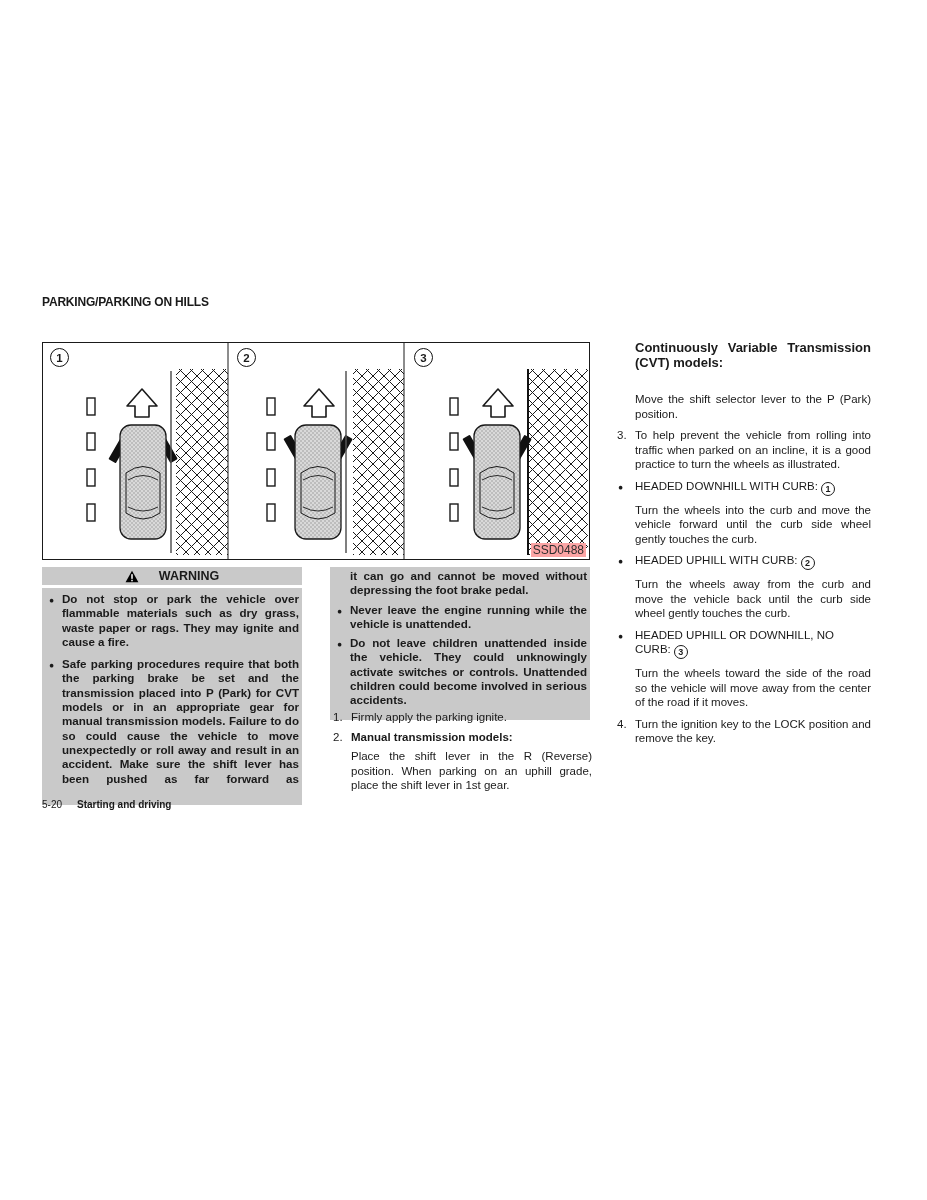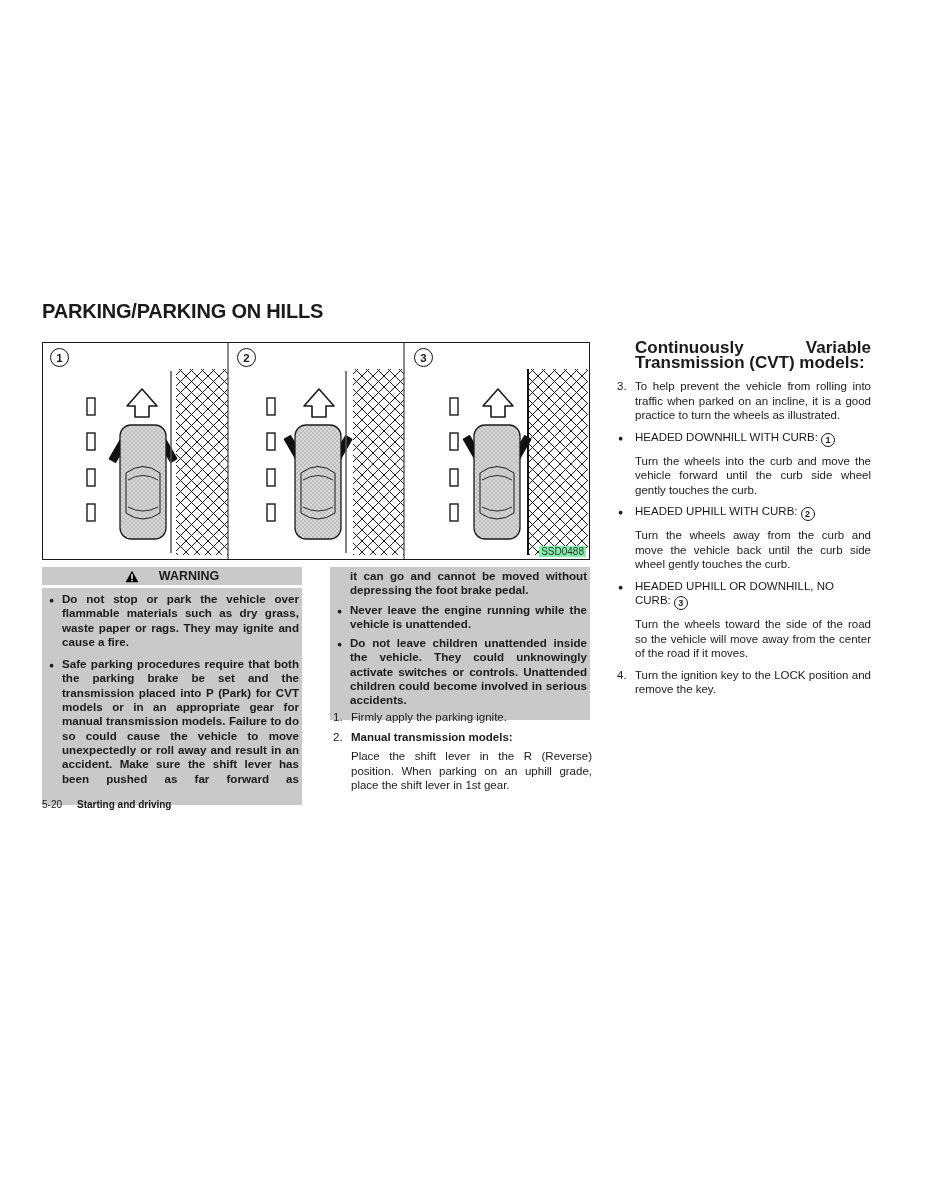--- a/index.html
+++ b/index.html
@@ -1,27 +1,27 @@
 <!DOCTYPE html>
 <html><head>
 <meta charset="utf-8">
 <style>
   html,body{margin:0;padding:0;}
   body{background:#888;}
   .page{position:relative;width:927px;height:1200px;background:#fff;margin:0 auto;
         font-family:"Liberation Sans", sans-serif;color:#1a1a1a;overflow:hidden;}
 
-  .title{position:absolute;left:42px;top:287px;font-size:20px;font-weight:bold;letter-spacing:-0.2px;}
+  .title{position:absolute;left:42px;top:287px;font-size:12px;font-weight:bold;letter-spacing:-0.2px;}
 
   
   .figure{position:absolute;left:42px;top:342px;width:546px;height:216px;border:1px solid #1a1a1a;background:#fff;}
   .fig-circ{position:absolute;width:17px;height:17px;border:1.6px solid #111;border-radius:50%;
             display:flex;align-items:center;justify-content:center;
             font-size:11.5px;font-weight:bold;background:#fff;}
-  .code-label{position:absolute;right:3px;bottom:2px;font-size:10px;color:#2e2e2e;background:#86efac;padding:0 2px;}
+  .code-label{position:absolute;right:3px;bottom:2px;font-size:12px;color:#2e2e2e;background:#fca5a5;padding:0 2px;}
 
   
   .jcol{text-align:justify;}
   .warn-head{height:18px;background:#c9c9c9;display:flex;align-items:center;justify-content:center;
              gap:20px;font-weight:bold;font-size:12.5px;margin-bottom:3px;}
   .wbox{background:#c9c9c9;padding:4px 3px 7px 0;font-weight:bold;font-size:11.6px;line-height:14.3px;}
   .witem{position:relative;padding-left:20px;margin-bottom:8px;}
   .witem:last-child{margin-bottom:12px;}
   .witem::before{content:"\25CF";position:absolute;left:7px;top:1px;font-size:8.5px;}
   .wcont{padding-left:20px;margin-bottom:5px;}
@@ -30,21 +30,21 @@
   .mid-col .wbox{padding-top:2px;}
   .mid-col .witem{margin-bottom:5px;}
 
   .mid-list{position:absolute;left:330px;top:710px;width:262px;font-size:11.5px;line-height:14.5px;}
   .step{position:relative;padding-left:21px;margin-bottom:5px;}
   .step .num{position:absolute;left:3px;font-weight:normal;}
   .step-label{font-weight:bold;text-align:right;}
   .step-body{padding-left:21px;text-align:justify;}
 
   .right-col{position:absolute;left:617px;top:341px;width:254px;font-size:11.5px;line-height:14.5px;}
-  .r-head{font-weight:bold;padding-left:18px;text-align:justify;margin-bottom:9px;font-size:17px;}
+  .r-head{font-weight:bold;padding-left:18px;text-align:justify;margin-bottom:22px;font-size:13px;}
   .r-para{padding-left:18px;text-align:justify;margin-bottom:7px;}
   .r-step{position:relative;padding-left:18px;text-align:justify;margin-bottom:7px;}
   .r-step .num{position:absolute;left:0;}
   .r-bullet{position:relative;padding-left:18px;margin-bottom:7px;text-align:left;}
   .r-bullet::before{content:"\25CF";position:absolute;left:1px;top:1px;font-size:8.5px;}
   .circ{display:inline-block;width:12px;height:12px;border:1px solid #1a1a1a;border-radius:50%;
         font-size:9px;font-weight:bold;line-height:12px;text-align:center;vertical-align:-2px;margin-left:3px;background:#fff;}
   .justlast{text-align-last:justify;}
 
   .footer{position:absolute;left:42px;top:799px;font-size:10px;}
@@ -184,20 +184,21 @@
     </div>
     <div class="step">
       <span class="num">2.</span>
       <span class="step-label">Manual transmission models:</span>
     </div>
     <div class="step-body">Place the shift lever in the R (Reverse) position. When parking on an uphill grade, place the shift lever in 1st gear.</div>
   </div>
 
   <div class="right-col">
     <div class="r-head">Continuously Variable Transmission (CVT) models:</div>
+    <div class="r-para">Move the shift selector lever to the P (Park) position.</div>
 
     <div class="r-step">
       <span class="num">3.</span>
       <span>To help prevent the vehicle from rolling into traffic when parked on an incline, it is a good practice to turn the wheels as illustrated.</span>
     </div>
 
     <div class="r-bullet">
       <span>HEADED DOWNHILL WITH CURB:</span><span class="circ">1</span>
     </div>
     <div class="r-para">Turn the wheels into the curb and move the vehicle forward until the curb side wheel gently touches the curb.</div>

